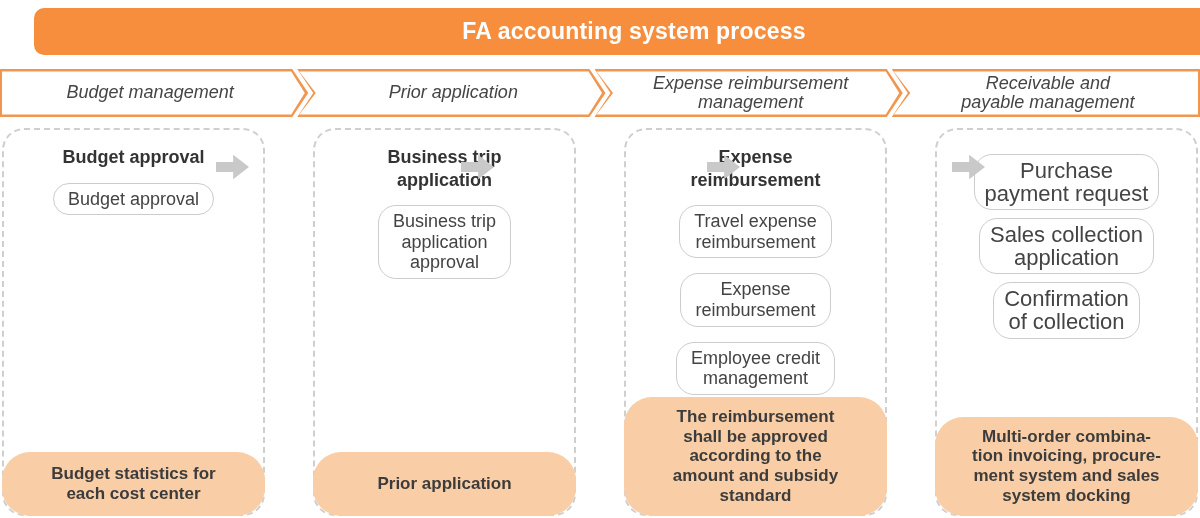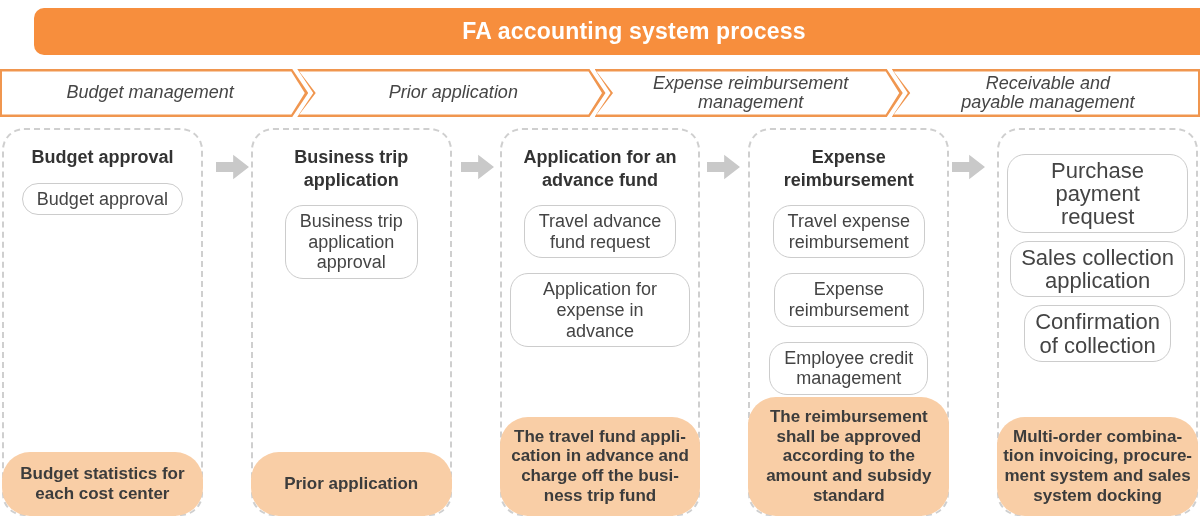--- a/index.html
+++ b/index.html
@@ -127,34 +127,20 @@
     <div class="col-title">Business trip
 application</div>
     <div class="cards">
       <div class="card">Business trip
 application
 approval</div>
     </div>
     <div class="note">Prior application</div>
   </div>
 
-  <div class="col">
-    <div class="col-title">Application for an
-advance fund</div>
-    <div class="cards">
-      <div class="card">Travel advance
-fund request</div>
-      <div class="card">Application for
-expense in advance</div>
-    </div>
-    <div class="note">The travel fund appli-
-cation in advance and
-charge off the busi-
-ness trip fund</div>
-  </div>
 
   <div class="col">
     <div class="col-title">Expense
 reimbursement</div>
     <div class="cards">
       <div class="card">Travel expense
 reimbursement</div>
       <div class="card">Expense
 reimbursement</div>
       <div class="card">Employee credit

